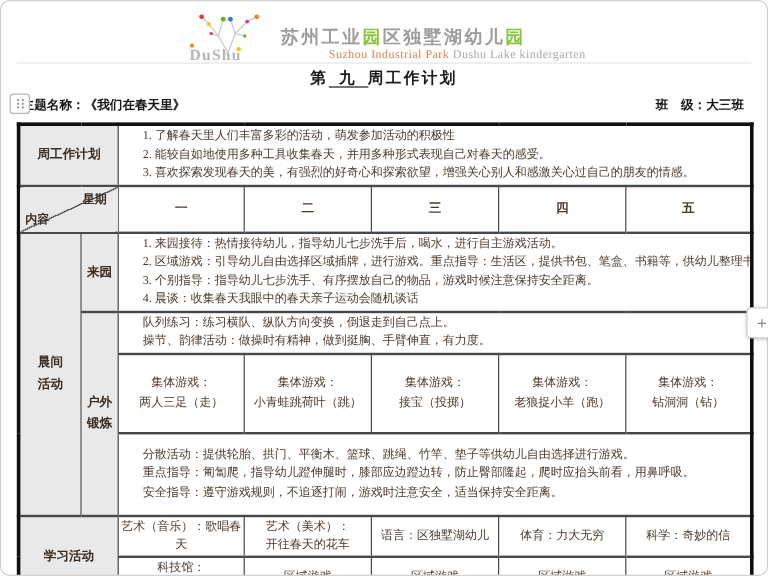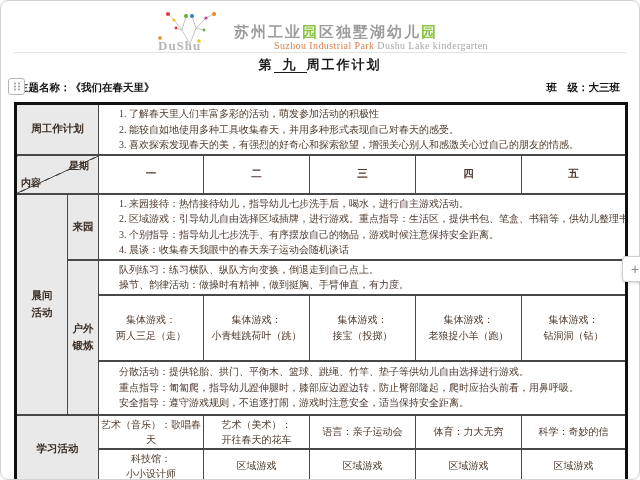--- a/index.html
+++ b/index.html
@@ -208,34 +208,34 @@
     <td class="game">
       <div>集体游戏：</div>
       <div>老狼捉小羊（跑）</div>
     </td>
     <td class="game">
       <div>集体游戏：</div>
       <div>钻洞洞（钻）</div>
     </td>
   </tr>
 
-  <tr style="height:54px">
+  <tr style="height:69px">
     <td class="content" colspan="5">
       <div class="line">分散活动：提供轮胎、拱门、平衡木、篮球、跳绳、竹竿、垫子等供幼儿自由选择进行游戏。</div>
       <div class="line">重点指导：匍匐爬，指导幼儿蹬伸腿时，膝部应边蹬边转，防止臀部隆起，爬时应抬头前看，用鼻呼吸。</div>
       <div class="line">安全指导：遵守游戏规则，不追逐打闹，游戏时注意安全，适当保持安全距离。</div>
     </td>
   </tr>
 
   <tr style="height:34px">
     <td class="lbl" colspan="2" rowspan="2">学习活动</td>
     <td class="subject">艺术（音乐）：歌唱春天</td>
     <td class="subject">艺术（美术）：
 开往春天的花车</td>
-    <td class="subject">语言：亲子运动会</td>
+    <td class="subject">语言：区独墅湖幼儿</td>
     <td class="subject">体育：力大无穷</td>
     <td class="subject">科学：奇妙的信</td>
   </tr>
   <tr style="height:34px">
     <td class="subject">科技馆：
 小小设计师</td>
     <td class="subject">区域游戏</td>
     <td class="subject">区域游戏</td>
     <td class="subject">区域游戏</td>
     <td class="subject">区域游戏</td>

